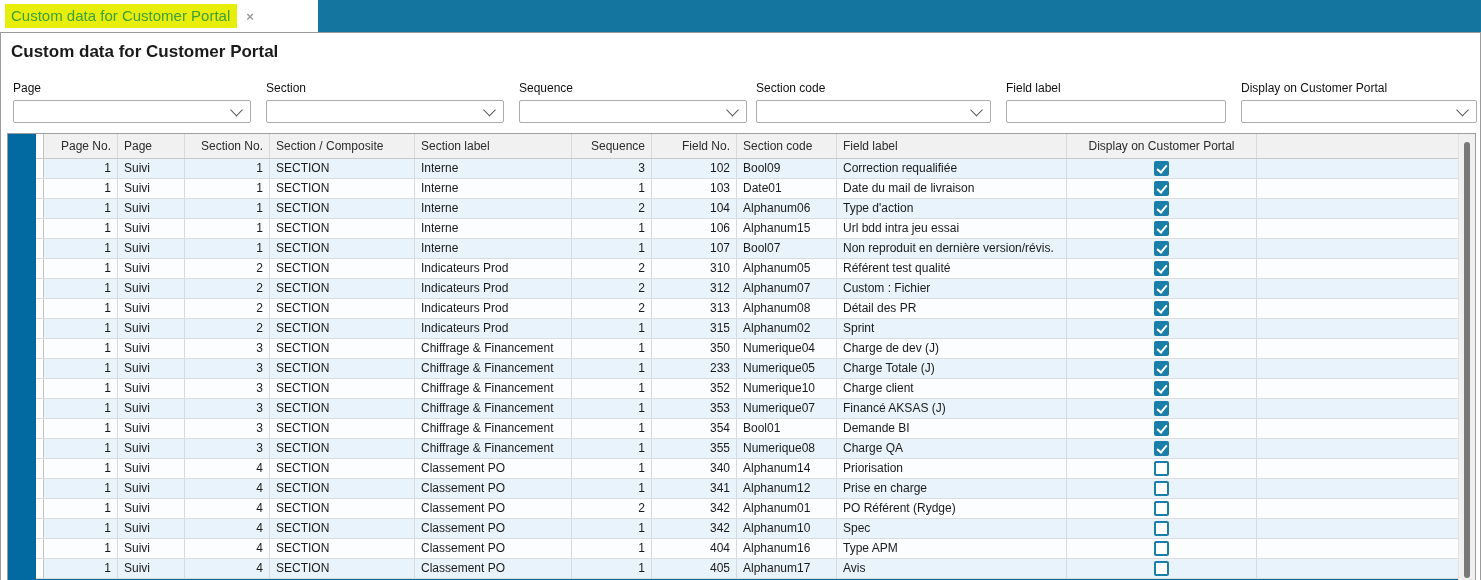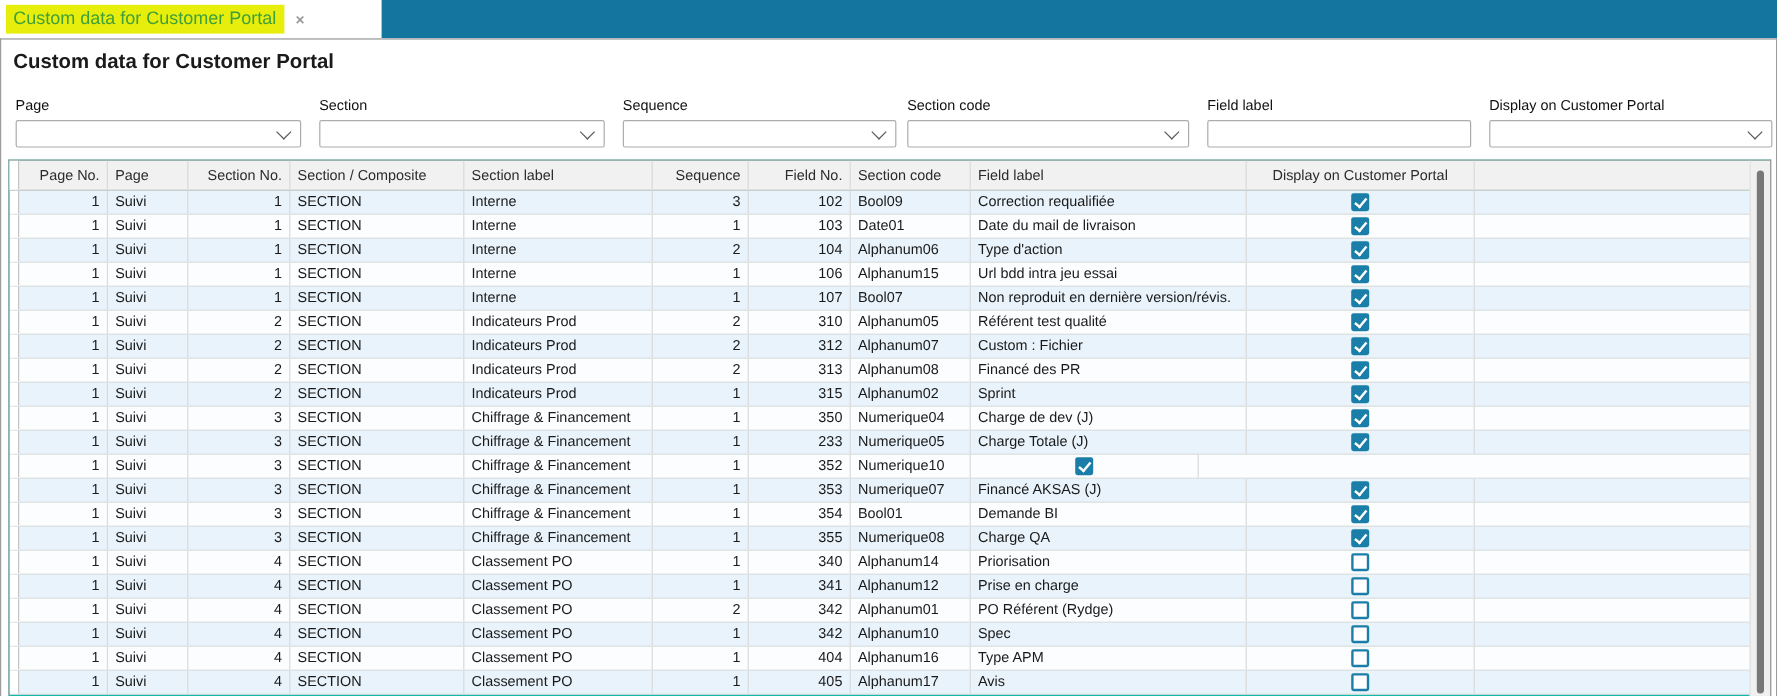--- a/index.html
+++ b/index.html
@@ -30,21 +30,21 @@
        transform:translateY(-72%) rotate(45deg);}
   .f-page{left:12px;width:238px;}
   .f-section{left:265px;width:238px;}
   .f-sequence{left:518px;width:228px;}
   .f-sectioncode{left:755px;width:235px;}
   .f-fieldlabel{left:1005px;width:220px;}
   .f-display{left:1240px;width:236px;}
   
   .grid{position:absolute;top:100px;left:6px;right:4px;bottom:0;
        border:1px solid #9e9e9e;border-bottom:none;box-sizing:border-box;
-       background:#14b8a6;padding-right:16px;}
+       background:#0369a1;padding-right:16px;padding-left:28px;}
   .grid-header{height:25px;background:#f1f1f1;display:flex;border-bottom:1px solid #c9c9c9;box-sizing:border-box;}
   .grid-header .c{line-height:24px;color:#2b2b2b;}
   .grid-body{overflow:hidden;}
   .grid-row{height:20px;display:flex;border-bottom:1px solid #dcdcdc;box-sizing:border-box;}
   .grid-row.alt{background:var(--row-stripe,#e9f3fb);}
   .grid-row.plain{background:#fcfdfe;}
   .c{border-right:1px solid #d9d9d9;padding:0 6px;line-height:18px;font-size:12px;color:#1a1a1a;
      white-space:nowrap;overflow:hidden;box-sizing:border-box;flex:0 0 auto;}
   .num{text-align:right;}
   .center{display:flex;align-items:center;justify-content:center;padding:0;}
@@ -250,21 +250,21 @@
         <div class="grid-row plain">
     <div class="c gutter"></div>
     <div class="c col-pageno num">1</div>
     <div class="c col-page">Suivi</div>
     <div class="c col-sectionno num">2</div>
     <div class="c col-composite">SECTION</div>
     <div class="c col-sectionlabel">Indicateurs Prod</div>
     <div class="c col-sequence num">2</div>
     <div class="c col-fieldno num">313</div>
     <div class="c col-sectioncode">Alphanum08</div>
-    <div class="c col-fieldlabel">Financé des PR</div>
+    <div class="c col-fieldlabel">Détail des PR</div>
     <div class="c col-display center">
       <span class="checkbox checked"></span>
     </div>
     <div class="c col-filler"></div>
   </div>
         <div class="grid-row alt">
     <div class="c gutter"></div>
     <div class="c col-pageno num">1</div>
     <div class="c col-page">Suivi</div>
     <div class="c col-sectionno num">2</div>
@@ -314,20 +314,21 @@
         <div class="grid-row plain">
     <div class="c gutter"></div>
     <div class="c col-pageno num">1</div>
     <div class="c col-page">Suivi</div>
     <div class="c col-sectionno num">3</div>
     <div class="c col-composite">SECTION</div>
     <div class="c col-sectionlabel">Chiffrage &amp; Financement</div>
     <div class="c col-sequence num">1</div>
     <div class="c col-fieldno num">352</div>
     <div class="c col-sectioncode">Numerique10</div>
+    <div class="c col-fieldlabel">Charge client</div>
     <div class="c col-display center">
       <span class="checkbox checked"></span>
     </div>
     <div class="c col-filler"></div>
   </div>
         <div class="grid-row alt">
     <div class="c gutter"></div>
     <div class="c col-pageno num">1</div>
     <div class="c col-page">Suivi</div>
     <div class="c col-sectionno num">3</div>

